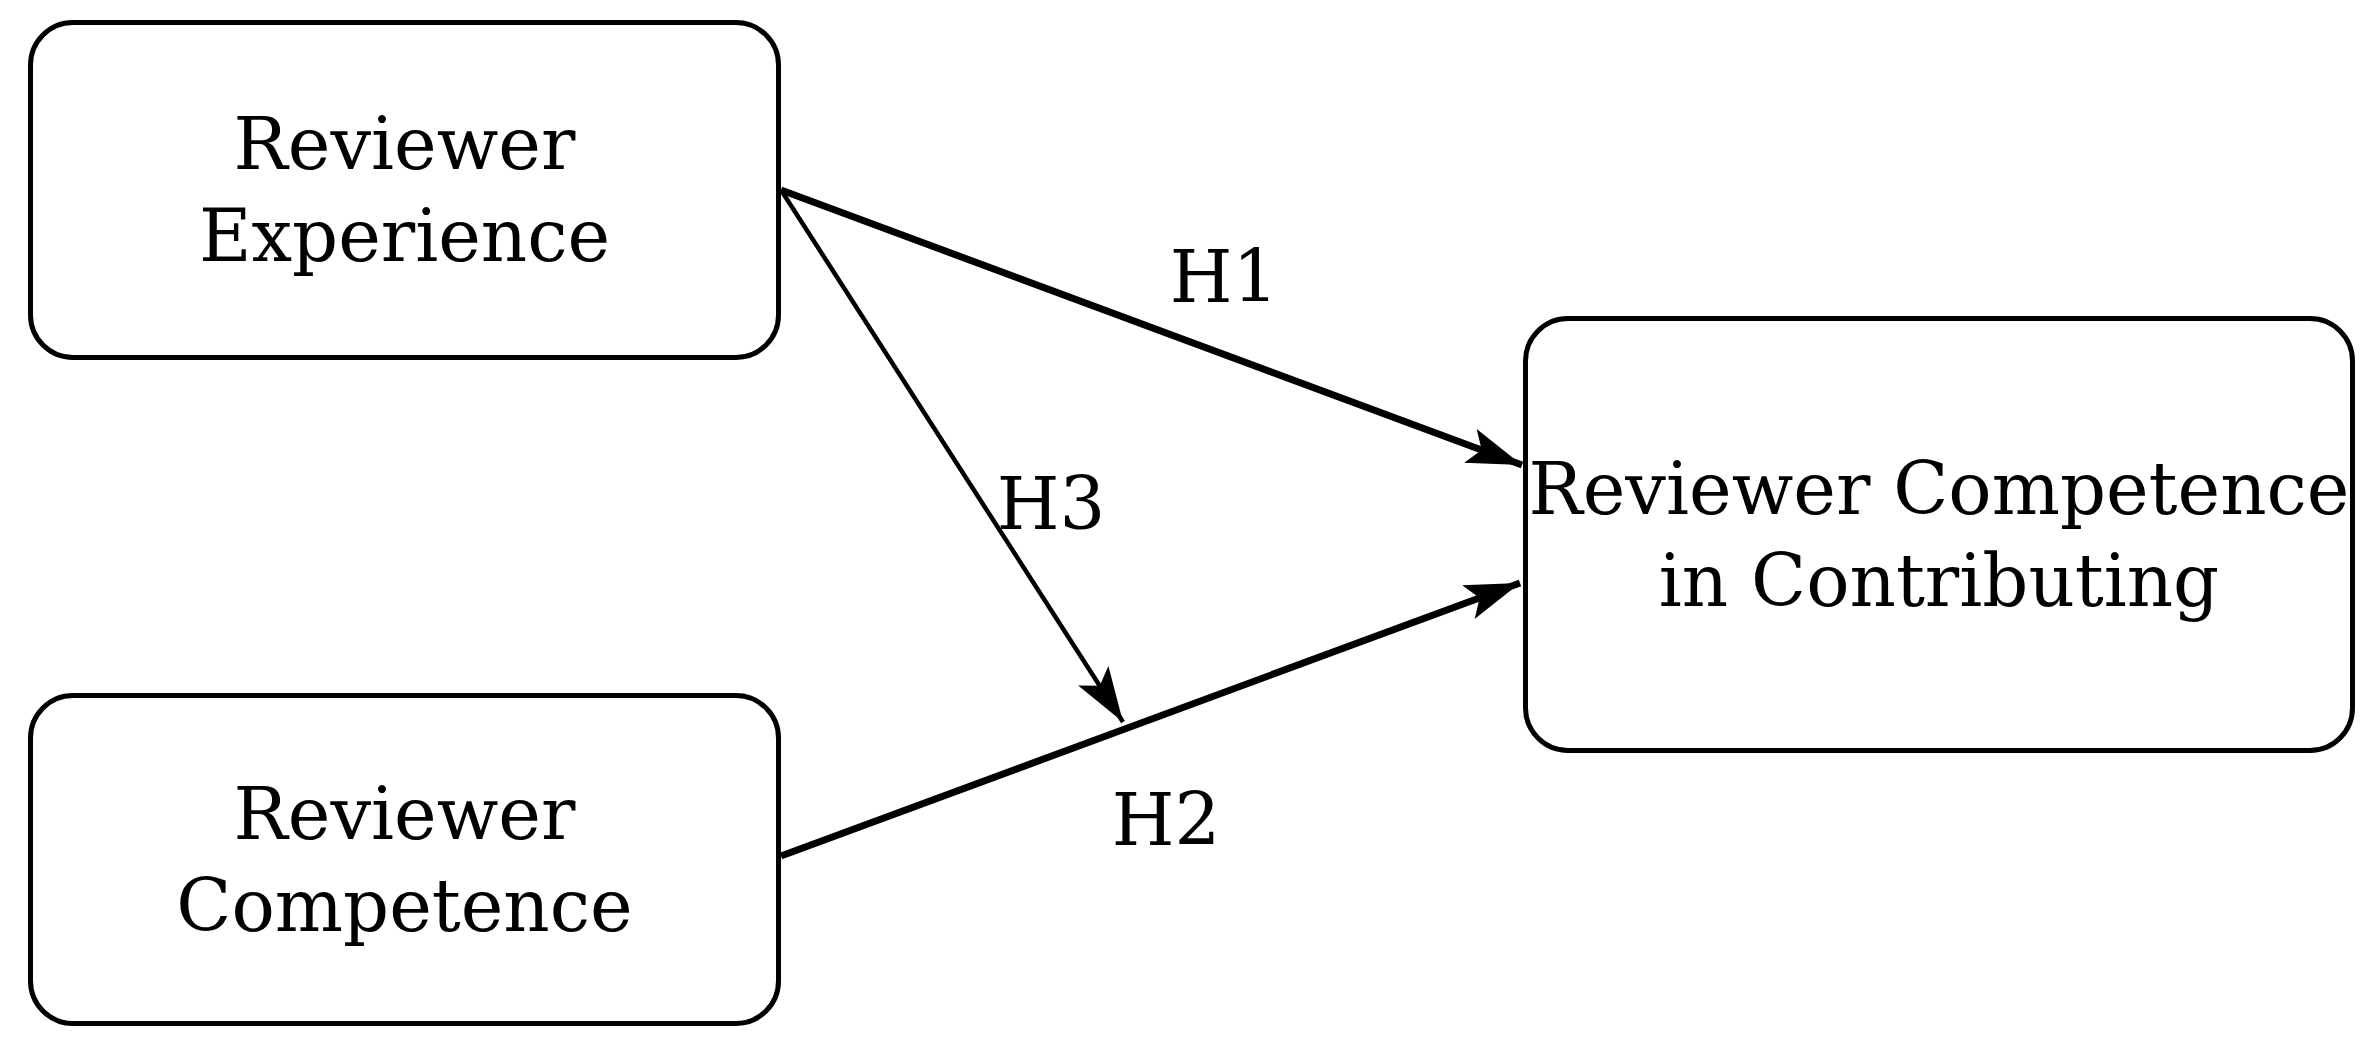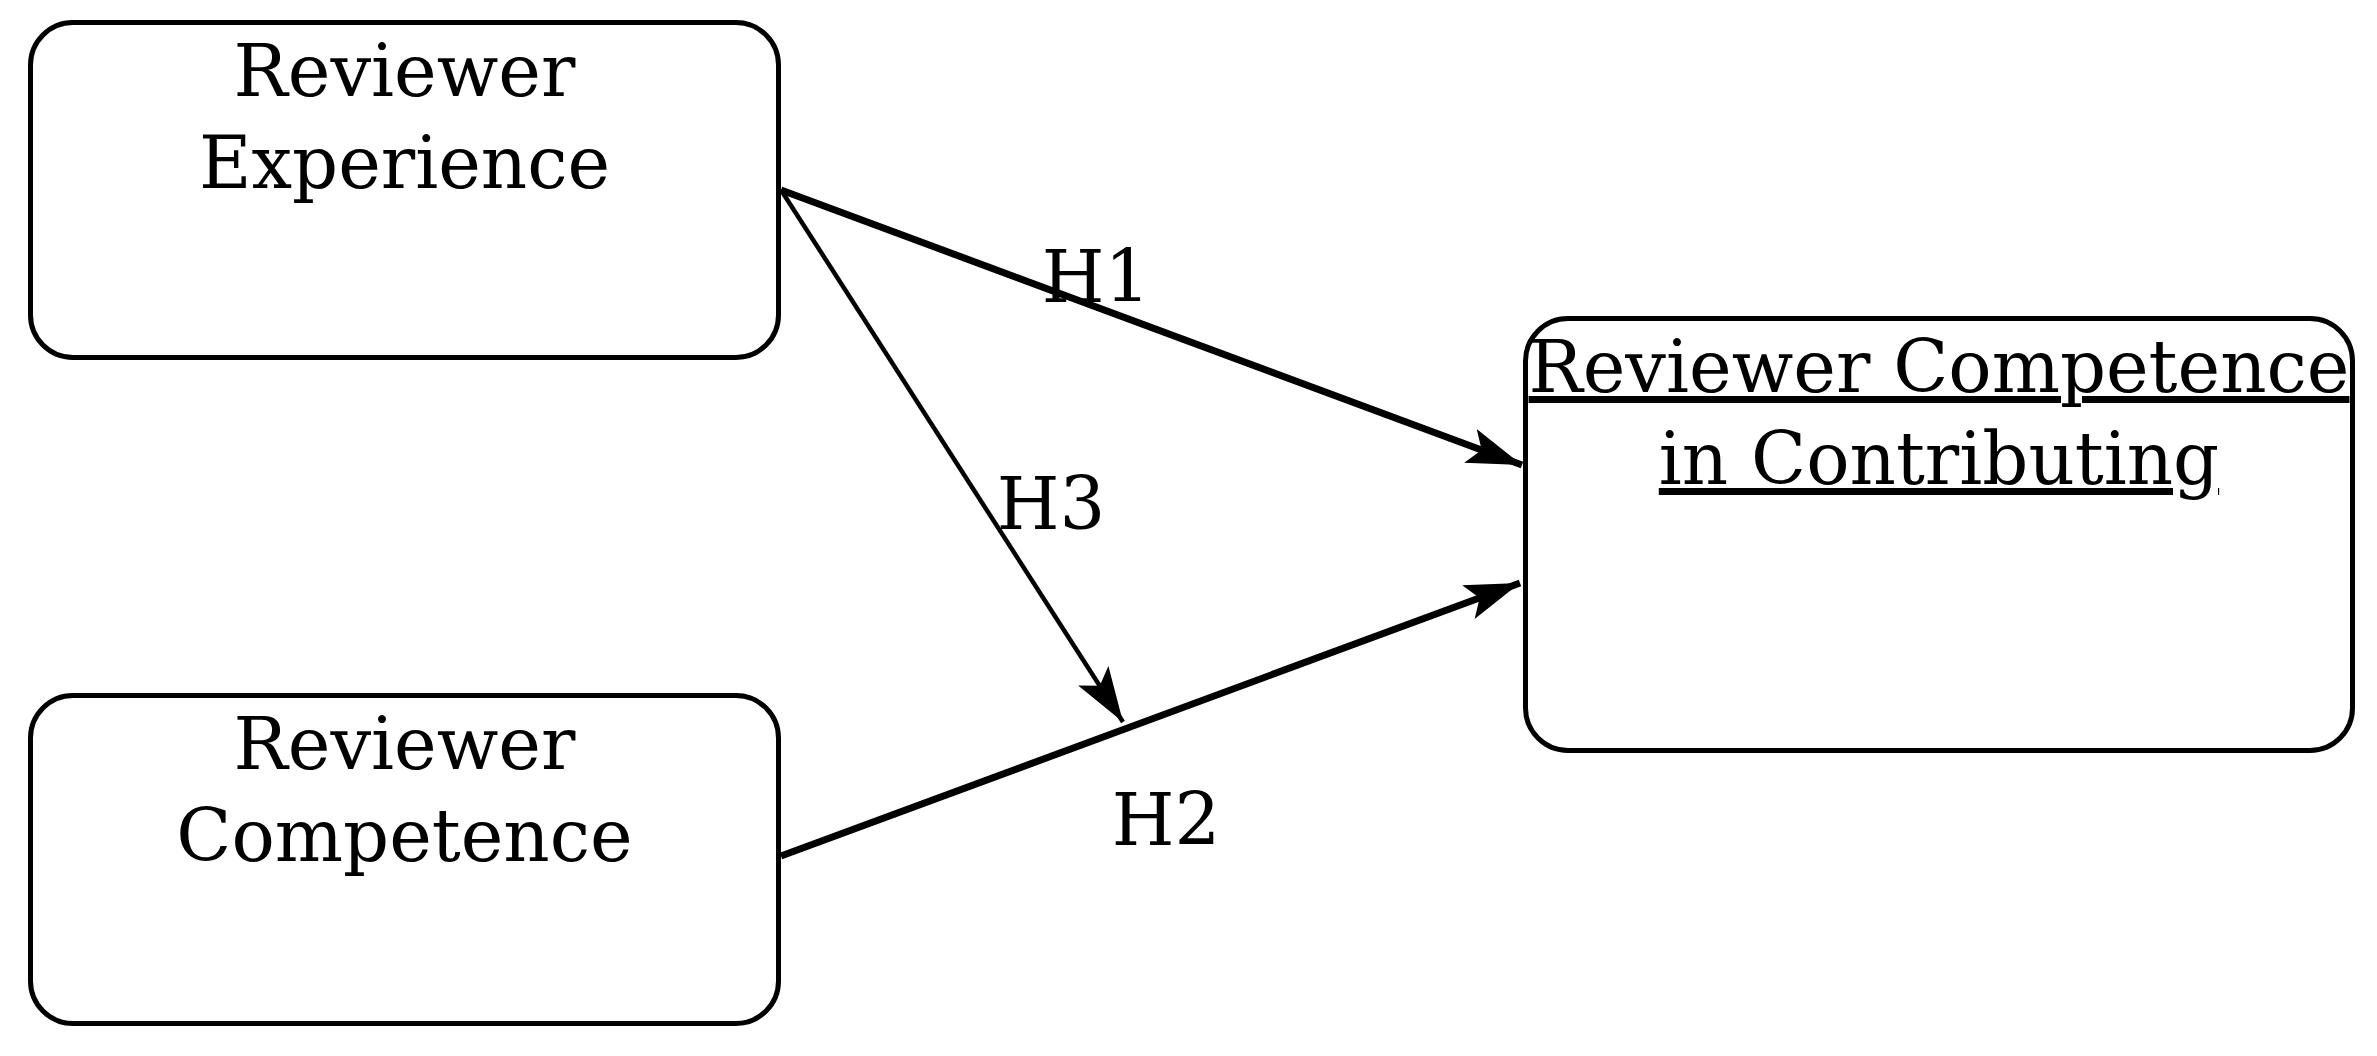--- a/index.html
+++ b/index.html
@@ -25,35 +25,36 @@
   }
   .node {
     position: absolute;
     box-sizing: border-box;
     border: 5px solid #000000;
     border-radius: 45px;
     background: #ffffff;
     display: flex;
     flex-direction: column;
     align-items: center;
+    justify-content: center;
     text-align: center;
     font-size: 72px;
     line-height: 92px;
   }
   #node-experience { left: 28px;   top: 20px;  width: 753px; height: 340px; }
   #node-expertise  { left: 28px;   top: 693px; width: 753px; height: 333px; }
-  #node-competence { left: 1523px; top: 316px; width: 832px; height: 437px; text-decoration: underline; }
+  #node-competence { left: 1523px; top: 316px; width: 832px; height: 437px; }
   .edge-label {
     position: absolute;
     transform: translate(-50%, -50%);
     font-size: 72px;
     line-height: 1;
     white-space: nowrap;
   }
-  #label-h1 { left: 1096px; top: 277px; }
+  #label-h1 { left: 1224px; top: 277px; }
   #label-h3 { left: 1051px; top: 480px; margin-top: 24px; }
   #label-h2 { left: 1166px; top: 820px; }
 </style>
 </head>
 <body>
 
 <div class="canvas">
 
   <svg class="edge-layer" viewBox="0 0 2377 1056" xmlns="http://www.w3.org/2000/svg">
     <defs>

